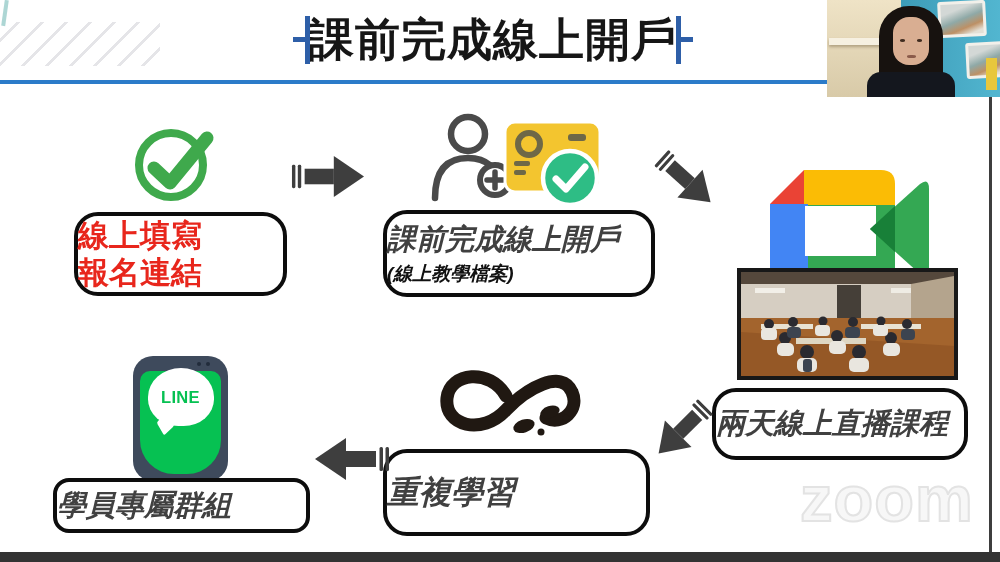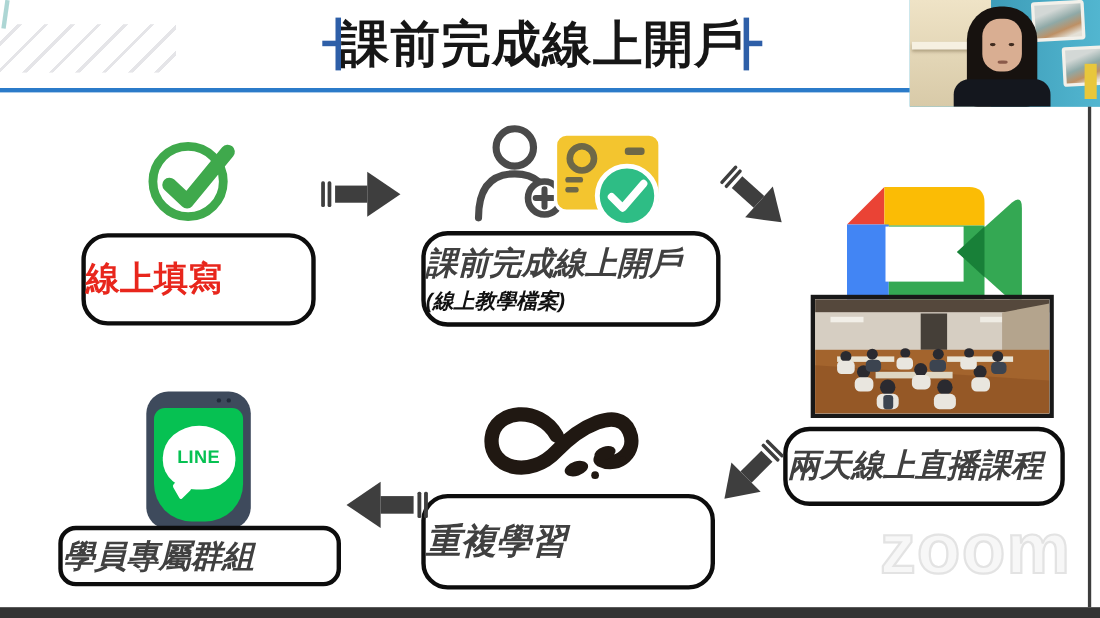--- a/index.html
+++ b/index.html
@@ -80,21 +80,21 @@
   .card-icon{left:502px;top:115px;width:102px;height:96px;}
   .meet-icon{left:769px;top:167px;width:161px;height:136px;}
   .photo{left:737px;top:268px;width:213px;height:104px;border:4px solid #181818;box-sizing:content-box;}
   .inf-icon{left:420px;top:352px;width:168px;height:100px;}
 
   .line-phone{left:133px;top:356px;width:95px;height:125px;background:#3E4A5C;border-radius:20px;}
   .line-screen{position:absolute;left:7px;right:7px;top:15px;bottom:7px;background:#06C152;
     border-radius:10px 10px 34px 34px;}
   .line-dot{position:absolute;top:6px;width:4px;height:4px;border-radius:50%;background:#222c3b;}
   .line-dot1{right:18px;} .line-dot2{right:27px;}
-  .line-bubble{position:absolute;left:50%;top:31px;transform:translateX(-50%);width:66px;height:58px;
+  .line-bubble{position:absolute;left:50%;top:12px;transform:translateX(-50%);width:66px;height:58px;
     background:#fff;border-radius:50% 50% 46% 46%;}
   .line-bubble:after{content:"";position:absolute;left:10px;bottom:-5px;width:15px;height:14px;
     background:#fff;transform:rotate(60deg) skewX(14deg);border-radius:2px;}
   .line-bubble span{display:block;width:100%;text-align:center;line-height:58px;
     color:#06C152;font-weight:bold;font-size:16.5px;letter-spacing:.3px;}
 
   
   .zoom-mark{left:800px;top:466px;font-size:65px;font-weight:bold;letter-spacing:1px;
     color:#f7f7f7;-webkit-text-stroke:2px #e3e3e3;line-height:1;}
 
@@ -153,20 +153,21 @@
 </div>
 
 <div class="abs check-icon">
   <svg viewBox="0 0 90 92" width="90" height="92">
     <circle cx="42" cy="48" r="32" fill="#fff" stroke="#3FA94C" stroke-width="8"></circle>
     <path d="M25,51 L41,66 L78,21" fill="none" stroke="#3FA94C" stroke-width="13" stroke-linecap="round" stroke-linejoin="round"></path>
   </svg>
 </div>
 <div class="bubble box-register">
   <div class="red-line">線上填寫</div>
+  <div class="red-line">報名連結</div>
 </div>
 
 <div class="arrow arrow-right">
   <svg viewBox="0 0 76 44" width="74" height="43">
       <use href="#arr"></use>
     </svg>
 </div>
 
 <div class="abs personadd-icon">
   <svg viewBox="0 0 84 92" width="84" height="92">

